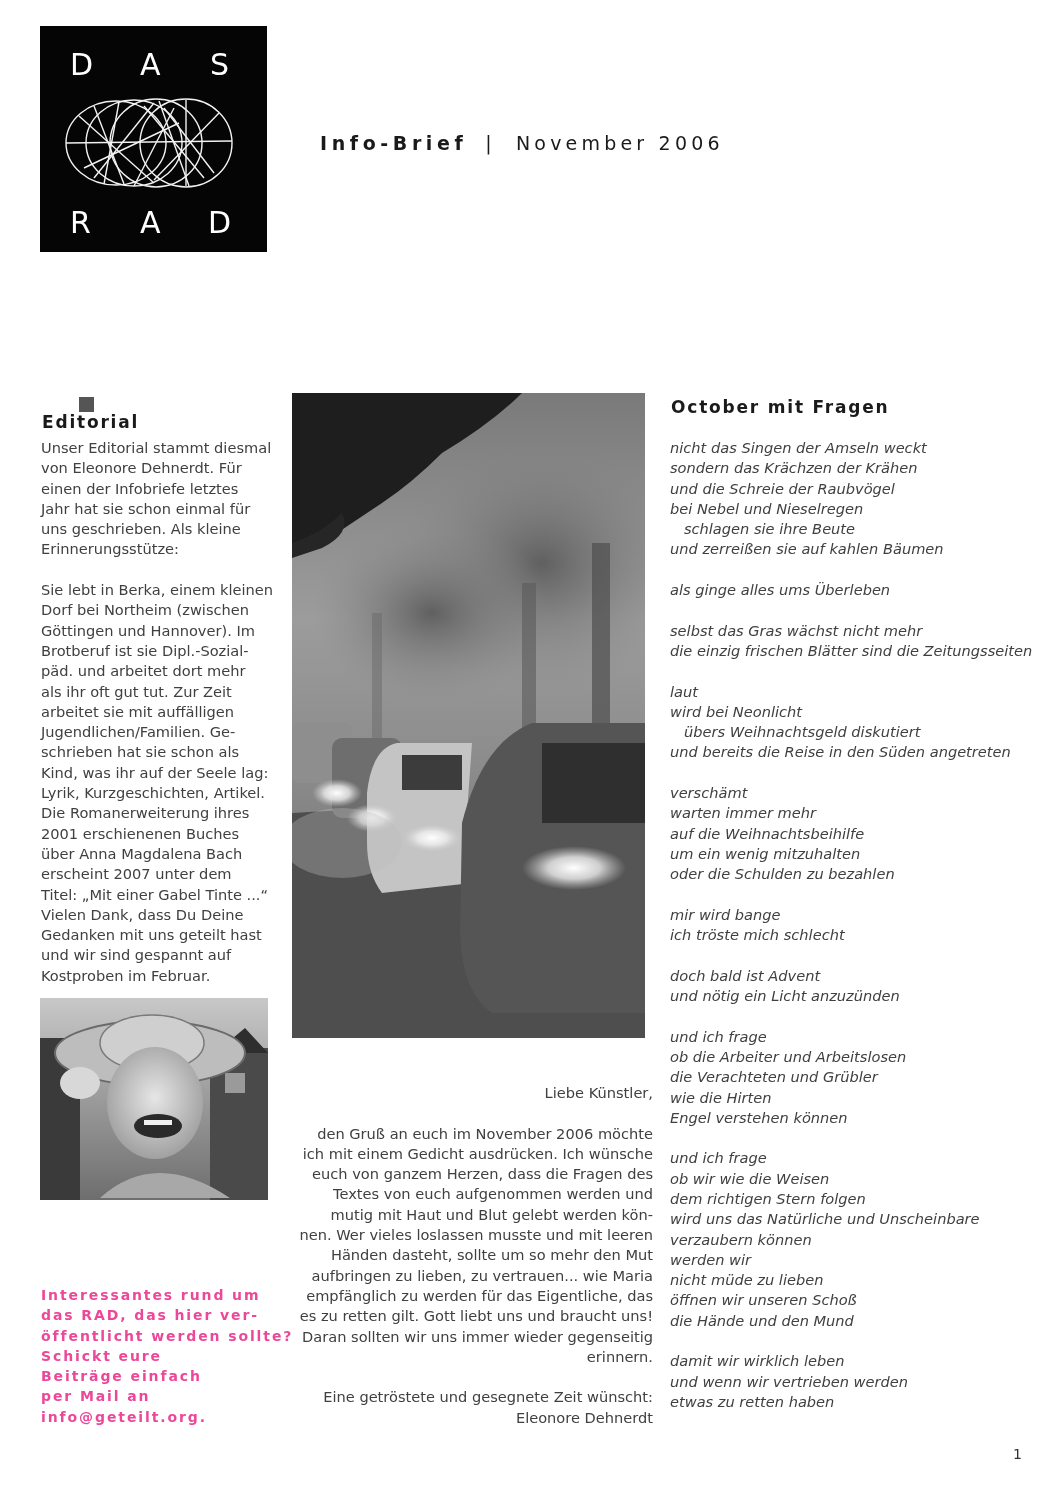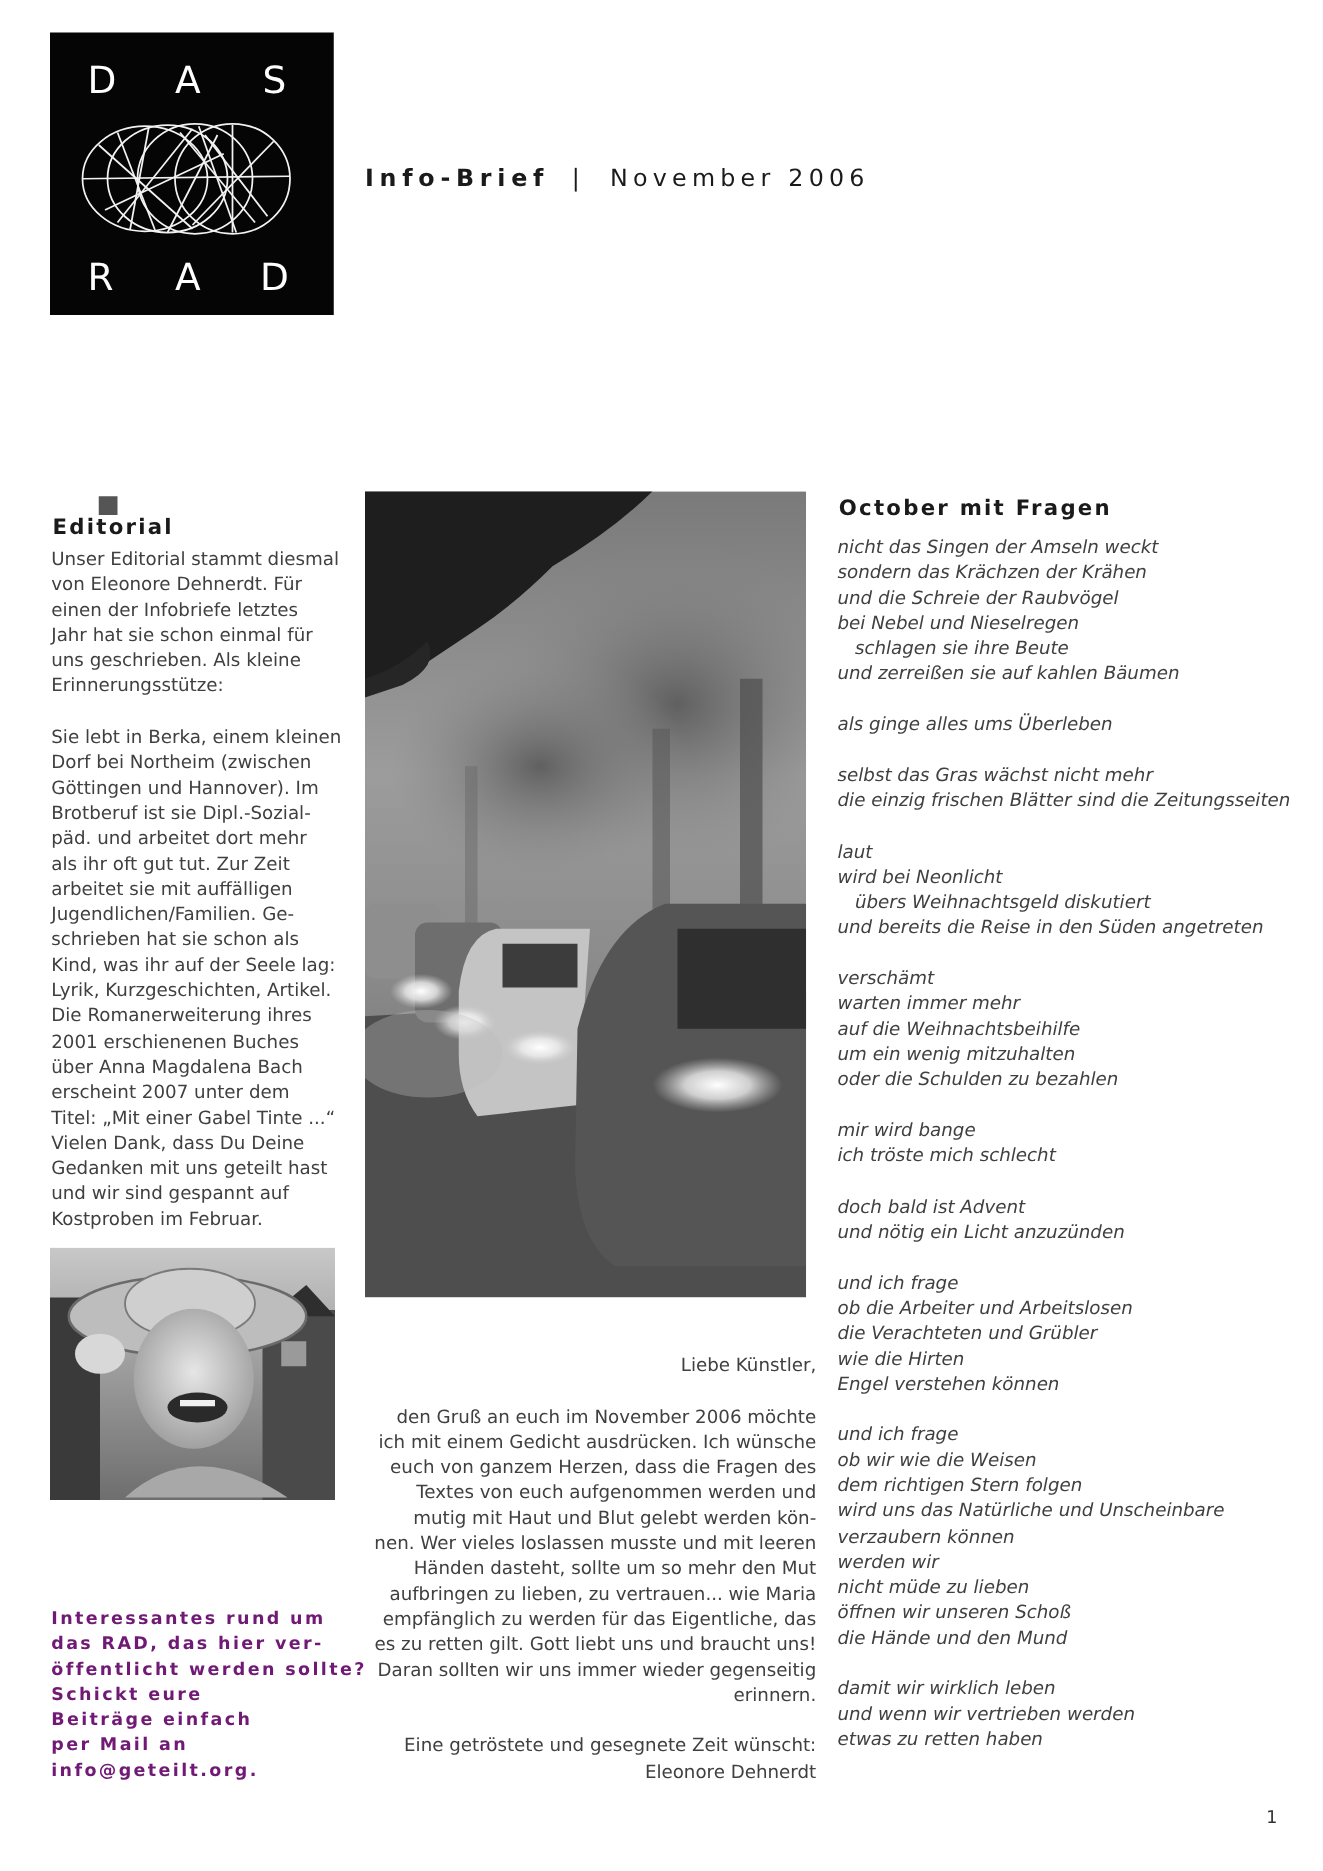--- a/index.html
+++ b/index.html
@@ -17,21 +17,21 @@
     position: absolute; color: #ffffff; font-family: "DejaVu Sans", sans-serif;
     font-size: 30px; font-weight: normal; line-height: 30px;
   }
   #logo svg { position: absolute; left: 24px; top: 72px; }
 
   
   #header-line {
     left: 292px; top: 132px; font-size: 19px; letter-spacing: 4.2px; white-space: pre;
     color: #1a1a1a;
   }
-  #header-line .brief { font-weight: bold; letter-spacing: 4.6px; }
+  #header-line .brief { font-weight: bold; letter-spacing: 4.6px; margin-left: 28px; }
   #header-line .sep { margin: 0 20px 0 18px; }
 
   
   .heading {
     font-size: 17px; font-weight: bold; letter-spacing: 1.8px; color: #1a1a1a; flex-direction: column;
   }
   #editorial-heading { left: 42px; top: 397px; display: flex; align-items: center; }
   #editorial-heading .sq {
     width: 15px; height: 15px; background: #555555; margin-right: 9px; display: inline-block;
   }
@@ -39,29 +39,29 @@
   .body-text {
     font-size: 14.6px; line-height: 20.3px; color: #404040; white-space: pre;
   }
 
   #editorial-text { left: 41px; top: 438px; width: 235px; }
 
   #portrait { left: 40px; top: 998px; width: 228px; height: 202px; overflow: hidden; }
 
   #contact {
     left: 41px; top: 1285px; font-size: 14px; line-height: 20.3px; font-weight: bold;
-    letter-spacing: 1.9px; white-space: pre; color: #701a75;
+    letter-spacing: 1.9px; white-space: pre; color: #ec4899;
   }
 
   #traffic-photo { left: 292px; top: 393px; width: 353px; height: 645px; overflow: hidden; }
 
   #letter-text { left: 293px; top: 1083px; width: 360px; text-align: right; }
 
   #poem-title { left: 671px; top: 397px; }
-  #poem { left: 670px; top: 428px; font-style: italic; }
+  #poem { left: 670px; top: 438px; font-style: italic; }
 
   #page-number { left: 1013px; top: 1446px; font-size: 14px; color: #333; }
 </style>
 </head>
 <body>
 
 <div id="logo" class="abs">
   <span class="ltr" style="left:30px;top:24px;">D</span>
   <span class="ltr" style="left:100px;top:24px;">A</span>
   <span class="ltr" style="left:170px;top:24px;">S</span>

